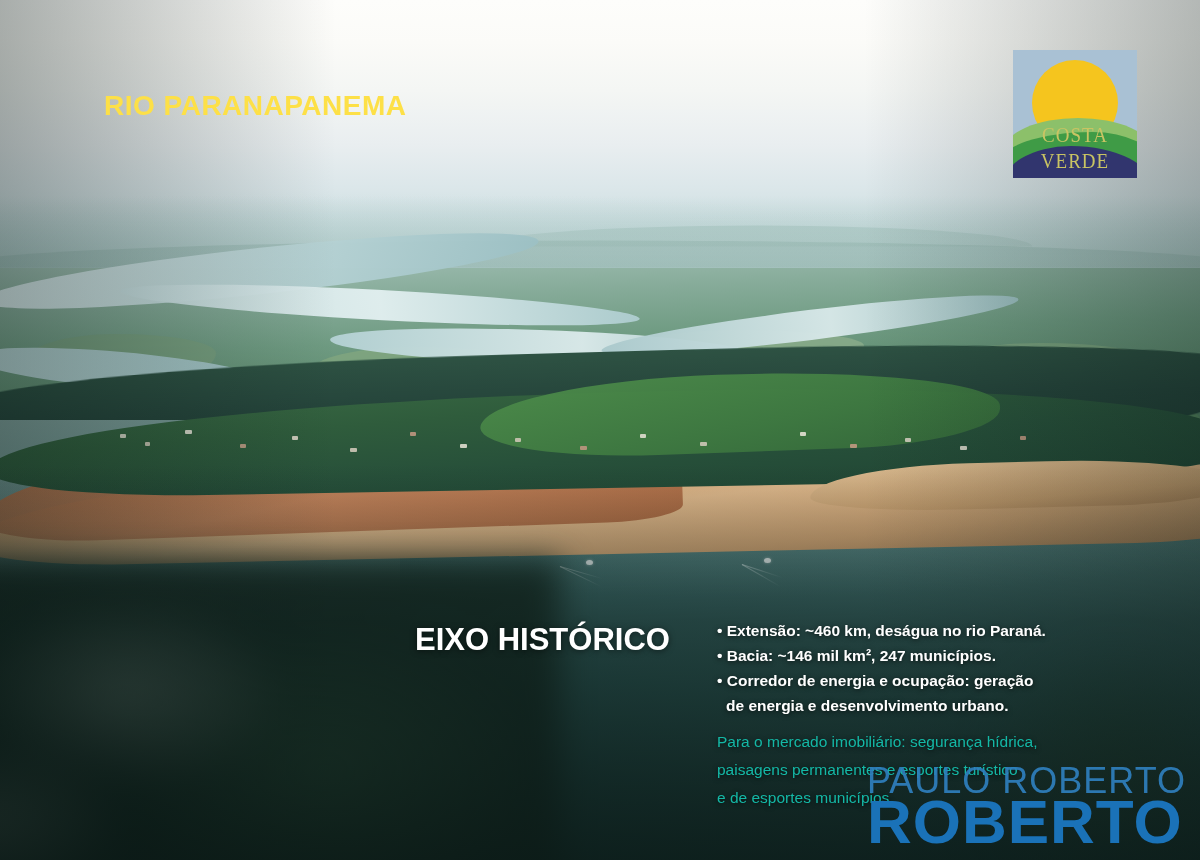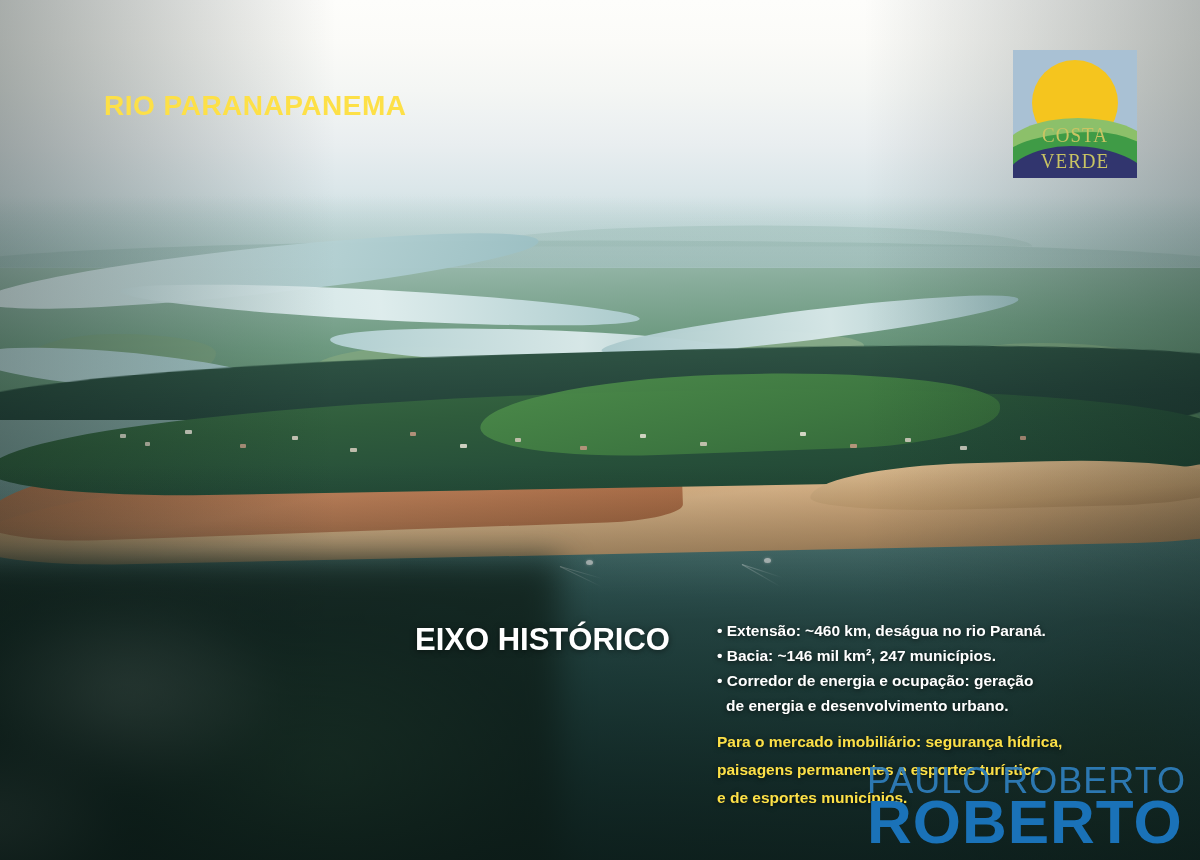--- a/index.html
+++ b/index.html
@@ -256,21 +256,21 @@
   }
   .facts{
     position:absolute;left:717px;top:618px;
     color:#ffffff;font-weight:bold;font-size:15.5px;line-height:1.62;
     text-shadow:0 1px 5px rgba(0,0,0,.7);
   }
   .facts .bullet-row{white-space:nowrap;}
   .facts .cont{padding-left:9px;white-space:nowrap;}
   .market{
     position:absolute;left:717px;top:728px;
-    color:#fde047;font-weight:bold;font-size:15.5px;line-height:1.82;
+    color:#14b8a6;font-weight:normal;font-size:15.5px;line-height:1.82;
     text-shadow:0 1px 5px rgba(0,0,0,.7);
   }
   .market div{white-space:nowrap;}
 </style>
 </head>
 <body>
 
 <div class="slide">
 
   <div class="photo">

